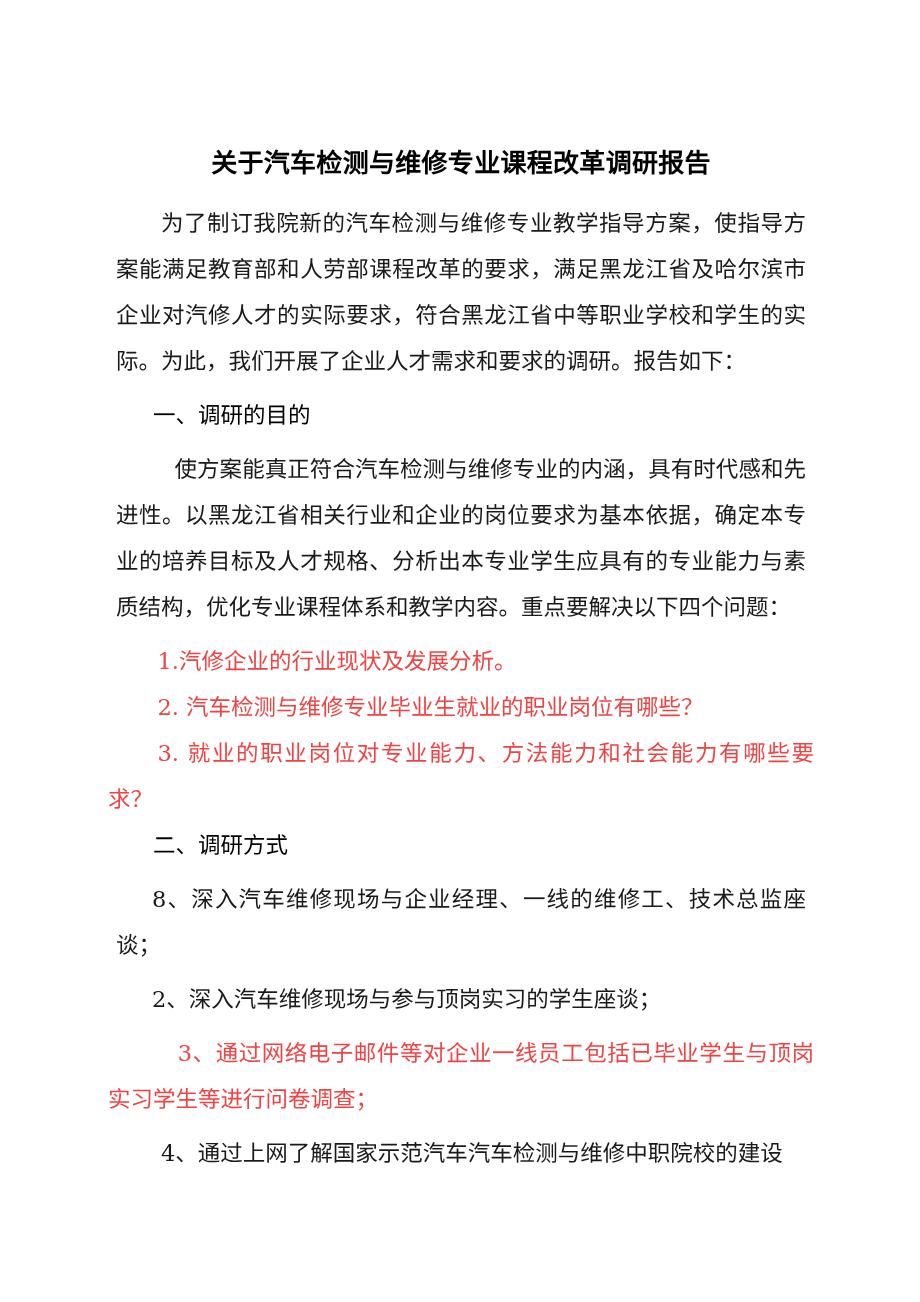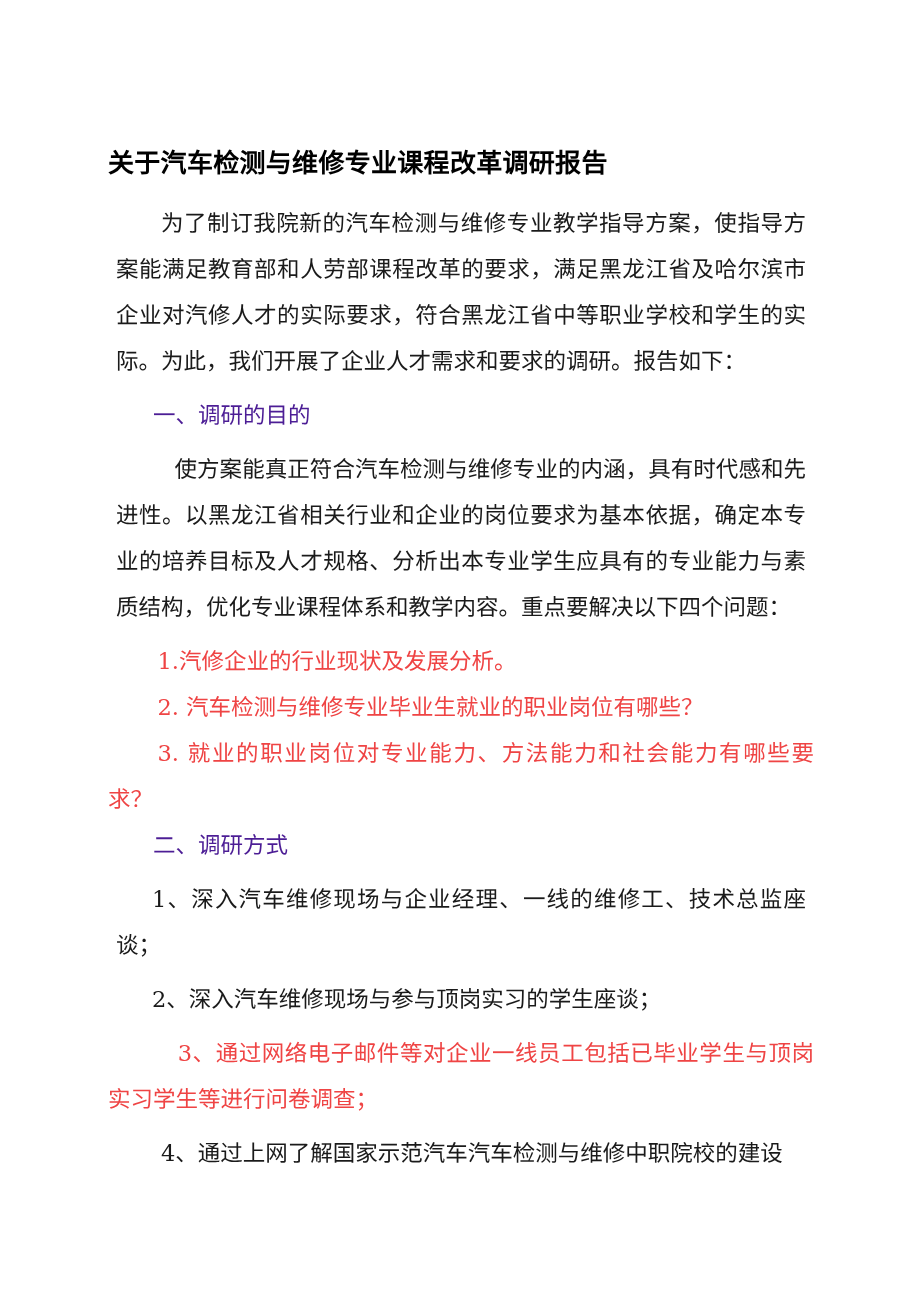--- a/index.html
+++ b/index.html
@@ -33,21 +33,21 @@
   }
 
   
   .doc-title {
     margin: 0;
     padding: 0;
     position: absolute;
     top: 146px;
     left: 0;
     width: 706px;
-    text-align: left;
+    text-align: center;
     font-family: "DejaVu Sans", "Liberation Sans", sans-serif;
     font-weight: 700;
     font-size: 26px;
     line-height: 34px;
     letter-spacing: 0.3px;
     color: #000000;
     white-space: nowrap;
   }
 
   
@@ -89,21 +89,21 @@
   p.listline-sub {
     text-indent: 3.1em;
   }
 
   p.heading-line {
     margin: 0;
     padding: 0;
     font-size: 22.5px;
     line-height: 46px;
     text-indent: 2em;
-    color: #4c1d95;
+    color: #000000;
   }
 
   
   .flow, .doc-title {
     -webkit-font-smoothing: antialiased;
   }
 </style>
 </head>
 <body>
 
@@ -122,21 +122,21 @@
 
       <p class="listline">1.汽修企业的行业现状及发展分析。</p>
 
       <p class="listline">2. 汽车检测与维修专业毕业生就业的职业岗位有哪些？</p>
 
       <p class="listline">3. 就业的职业岗位对专业能力、方法能力和社会能力有哪些要求？</p>
 
 
       <p class="heading-line">二、调研方式</p>
 
-      <p class="para indent-1_6">1、深入汽车维修现场与企业经理、一线的维修工、技术总监座谈；</p>
+      <p class="para indent-1_6">8、深入汽车维修现场与企业经理、一线的维修工、技术总监座谈；</p>
 
       <p class="para indent-1_6">2、深入汽车维修现场与参与顶岗实习的学生座谈；</p>
 
       <p class="listline listline-sub">3、通过网络电子邮件等对企业一线员工包括已毕业学生与顶岗实习学生等进行问卷调查；</p>
 
       <p class="para indent-2">4、通过上网了解国家示范汽车汽车检测与维修中职院校的建设</p>
 
     </div>
   </div>
 </div>

